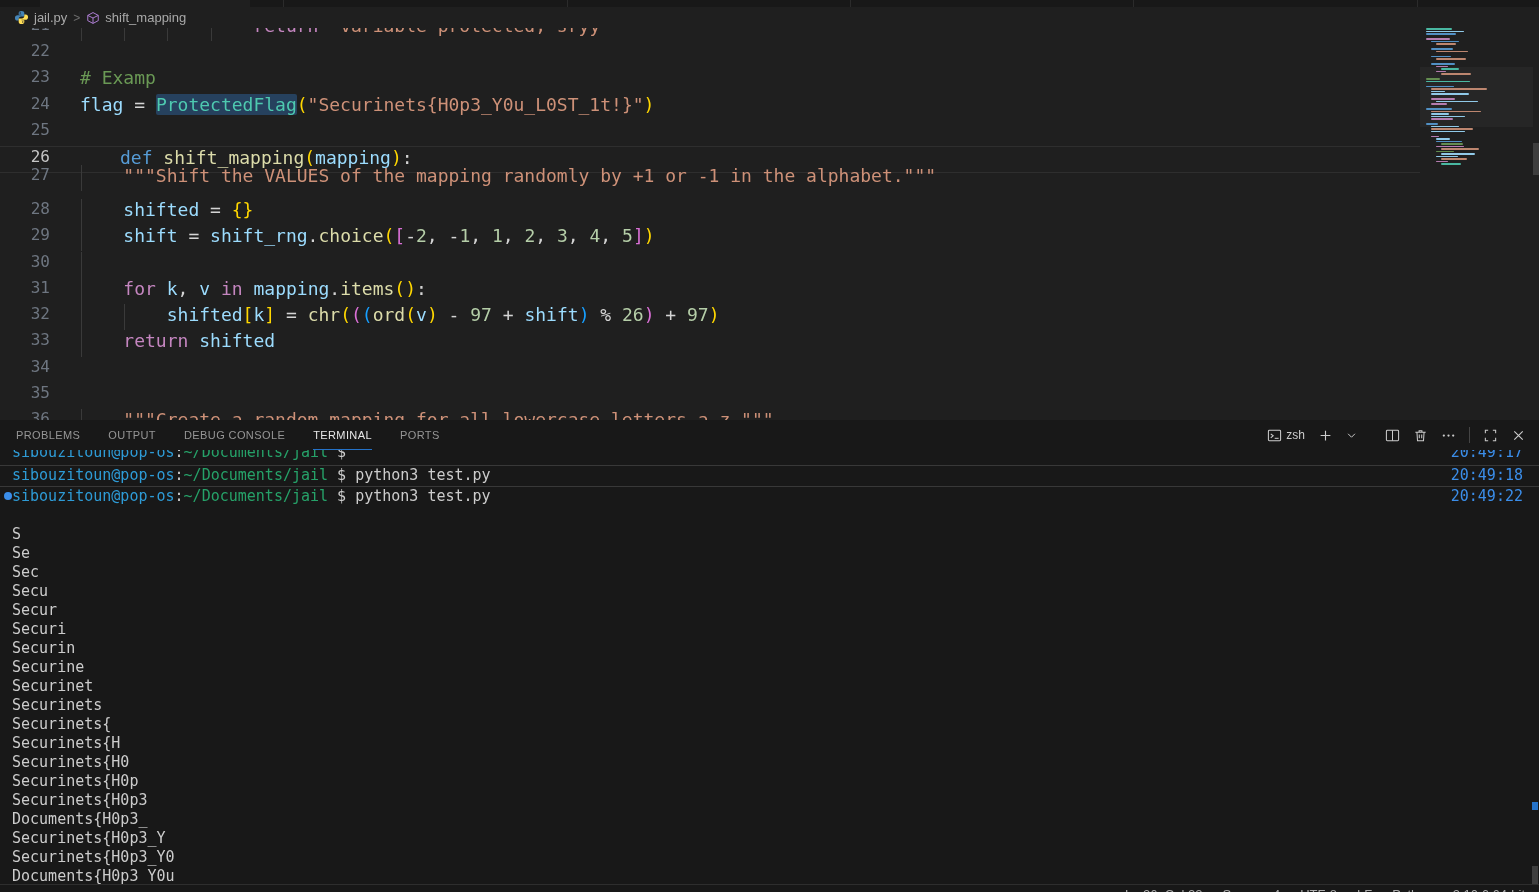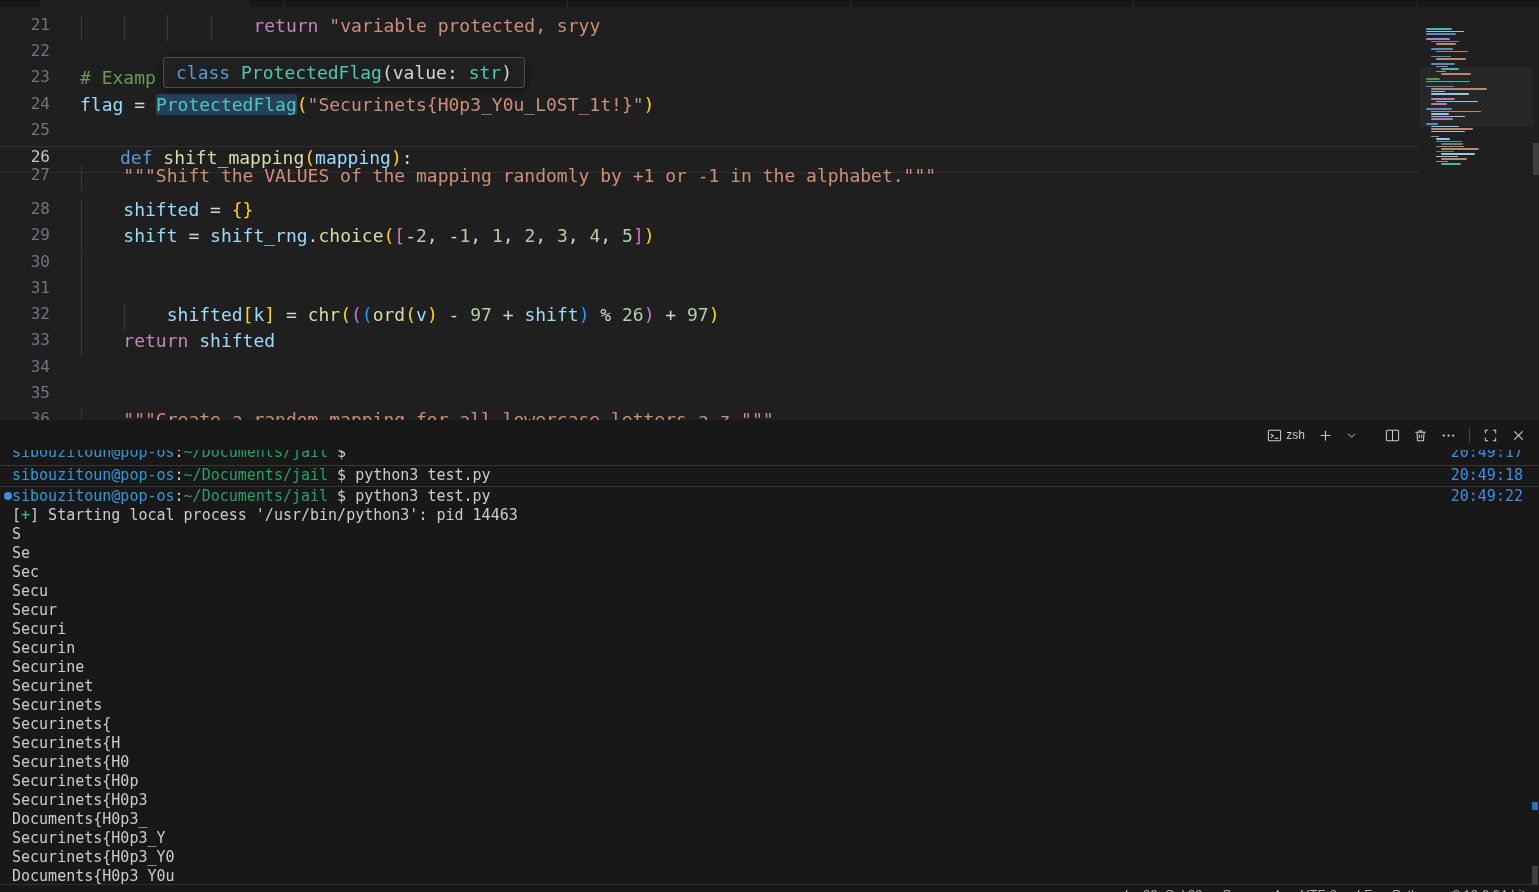--- a/index.html
+++ b/index.html
@@ -90,20 +90,41 @@
 
   <div id="tabstrip">
     <div class="active-tab-sliver"></div>
   <div class="tab-sep" style="left: 283px;"></div>
       <div class="tab-sep" style="left: 567px;"></div>
       <div class="tab-sep" style="left: 850px;"></div>
       <div class="tab-sep" style="left: 1133px;"></div>
       <div class="tab-sep" style="left: 1417px;"></div>
     </div>
 
+  <div id="breadcrumb">
+    <span class="crumb">
+      <span>
+        <svg width="15" height="15" viewBox="0 0 16 16">
+          <path fill="#4584b6" d="M8 1C6 1 5 1.9 5 3.2V5h3v.6H3.8C2.2 5.6 1 6.6 1 8.4c0 1.7 1 2.9 2.6 2.9H5V9.6C5 8.2 6.2 7 7.6 7H11V3.2C11 1.9 10 1 8 1zM6.6 2.5a.7.7 0 1 1 0 1.4.7.7 0 0 1 0-1.4z"></path>
+          <path fill="#ffde57" d="M8 15c2 0 3-.9 3-2.2V11H8v-.6h4.2c1.6 0 2.8-1 2.8-2.8 0-1.7-1-2.9-2.6-2.9H11v1.7C11 7.8 9.8 9 8.4 9H5v3.8C5 14.1 6 15 8 15zm1.4-1.5a.7.7 0 1 1 0-1.4.7.7 0 0 1 0 1.4z"></path>
+        </svg>
+      </span>
+      <span>jail.py</span>
+    </span>
+    <span class="sep">&gt;</span>
+    <span class="crumb">
+      <span>
+        <svg width="14" height="14" viewBox="0 0 16 16" fill="none" stroke="#B180D7" stroke-width="1.1">
+          <path d="M8 1.8 14 5v6L8 14.2 2 11V5z"></path>
+            <path d="M2 5l6 3 6-3M8 8v6"></path>
+        </svg>
+      </span>
+      <span>shift_mapping</span>
+    </span>
+  </div>
 
   <div id="editor">
     <div id="editor-lines">
         <div class="ed-row" style="top: 14.8px;">
           <div class="ed-num">21</div>
           <div class="ed-guide" style="left: 80.5px;"></div>
           <div class="ed-guide" style="left: 123.86px;"></div>
           <div class="ed-guide" style="left: 167.22px;"></div>
           <div class="ed-guide" style="left: 210.58px;"></div>
           <div class="ed-code" style="left: 253.44px;"><span class="kw">return </span><span class="str">"variable protected, sryy</span></div>
@@ -141,20 +162,21 @@
           <div class="ed-guide" style="left: 80.5px;"></div>
           <div class="ed-code" style="left: 123.36px;"><span class="var">shift</span><span class="p"> = </span><span class="var">shift_rng</span><span class="p">.</span><span class="fn">choice</span><span class="b1">(</span><span class="b2">[</span><span class="p">-</span><span class="num">2</span><span class="p">, -</span><span class="num">1</span><span class="p">, </span><span class="num">1</span><span class="p">, </span><span class="num">2</span><span class="p">, </span><span class="num">3</span><span class="p">, </span><span class="num">4</span><span class="p">, </span><span class="num">5</span><span class="b2">]</span><span class="b1">)</span></div>
         </div>
         <div class="ed-row" style="top: 251.5px; padding-left: 15px;">
           <div class="ed-num">30</div>
           <div class="ed-guide" style="left: 80.5px;"></div>
         </div>
         <div class="ed-row" style="top: 277.8px;">
           <div class="ed-num">31</div>
           <div class="ed-guide" style="left: 80.5px;"></div>
+          <div class="ed-code" style="left: 123.36px;"><span class="kw">for </span><span class="var">k</span><span class="p">, </span><span class="var">v</span><span class="kw"> in </span><span class="var">mapping</span><span class="p">.</span><span class="fn">items</span><span class="b1">()</span><span class="p">:</span></div>
         </div>
         <div class="ed-row" style="top: 304.1px;">
           <div class="ed-num">32</div>
           <div class="ed-guide" style="left: 80.5px;"></div>
           <div class="ed-guide" style="left: 123.86px;"></div>
           <div class="ed-code" style="left: 166.72px;"><span class="var">shifted</span><span class="b1">[</span><span class="var">k</span><span class="b1">]</span><span class="p"> = </span><span class="fn">chr</span><span class="b1">(</span><span class="b2">(</span><span class="b3">(</span><span class="fn">ord</span><span class="b1">(</span><span class="var">v</span><span class="b1">)</span><span class="p"> - </span><span class="num">97</span><span class="p"> + </span><span class="var">shift</span><span class="b3">)</span><span class="p"> % </span><span class="num">26</span><span class="b2">)</span><span class="p"> + </span><span class="num">97</span><span class="b1">)</span></div>
         </div>
         <div class="ed-row" style="top: 330.4px;">
           <div class="ed-num">33</div>
           <div class="ed-guide" style="left: 80.5px;"></div>
@@ -216,34 +238,32 @@
         <div class="mm-row mm-c" style="top: 143.5px; left: 16px; width: 18px;"></div>
         <div class="mm-row mm-v" style="top: 146px; left: 21px; width: 34px;"></div>
         <div class="mm-row mm-v" style="top: 148.5px; left: 16px; width: 22px;"></div>
         <div class="mm-row mm-o" style="top: 151px; left: 21px; width: 26px;"></div>
         <div class="mm-row mm-k" style="top: 153.5px; left: 16px; width: 12px;"></div>
         <div class="mm-row mm-t" style="top: 156px; left: 21px; width: 20px;"></div>
       </div>
     <div id="editor-scrollbar"></div>
   </div>
 
-  <div id="hover-tooltip"><span class="def">class </span><span class="type">ProtectedFlag</span><span class="p">(</span><span class="p">value</span><span class="p">: </span><span class="type">str</span><span class="p">)</span></div>
 
   <div id="panel">
     <div id="terminal">
         <div class="t-sep" style="top: 45px;"></div>
         <div class="t-sep" style="top: 66px;"></div>
         <div class="t-row" style="top: 23px;"><span class="t-user">sibouzitoun@pop-os</span><span class="t-plain">:</span><span class="t-path">~/Documents/jail</span><span class="t-plain"> $ </span><span class="t-plain"></span></div>
         <div class="t-time" style="top: 23px;">20:49:17</div>
         <div class="t-row" style="top: 46px;"><span class="t-user">sibouzitoun@pop-os</span><span class="t-plain">:</span><span class="t-path">~/Documents/jail</span><span class="t-plain"> $ </span><span class="t-plain">python3 test.py</span></div>
         <div class="t-time" style="top: 46px;">20:49:18</div>
         <div class="t-row" style="top: 67px;"><span class="t-user">sibouzitoun@pop-os</span><span class="t-plain">:</span><span class="t-path">~/Documents/jail</span><span class="t-plain"> $ </span><span class="t-plain">python3 test.py</span></div>
         <div class="t-time" style="top: 67px;">20:49:22</div>
         <div id="t-dot" style="top: 72px;"></div>
-        <div class="t-row" style="top: 86px;"><span class="t-plain">[</span><span class="t-plus">+</span><span class="t-plain">] Starting local process '/usr/bin/python3': pid 14463</span></div>
         <div class="t-row" style="top: 105px;">S</div>
         <div class="t-row" style="top: 124px;">Se</div>
         <div class="t-row" style="top: 143px;">Sec</div>
         <div class="t-row" style="top: 162px;">Secu</div>
         <div class="t-row" style="top: 181px;">Secur</div>
         <div class="t-row" style="top: 200px;">Securi</div>
         <div class="t-row" style="top: 219px;">Securin</div>
         <div class="t-row" style="top: 238px;">Securine</div>
         <div class="t-row" style="top: 257px;">Securinet</div>
         <div class="t-row" style="top: 276px;">Securinets</div>
@@ -253,20 +273,27 @@
         <div class="t-row" style="top: 352px;">Securinets{H0p</div>
         <div class="t-row" style="top: 371px;">Securinets{H0p3</div>
         <div class="t-row" style="top: 390px;">Documents{H0p3_</div>
         <div class="t-row" style="top: 409px;">Securinets{H0p3_Y</div>
         <div class="t-row" style="top: 428px;">Securinets{H0p3_Y0</div>
         <div class="t-row" style="top: 447px;">Documents{H0p3_Y0u</div>
         <div id="term-scroll-mark" style="top: 382px;"></div>
         <div id="term-scroll-thumb" style="top: 446px;"></div>
       </div>
     <div id="panel-header">
+      <div id="panel-tabs">
+          <span class="panel-tab">PROBLEMS</span>
+          <span class="panel-tab">OUTPUT</span>
+          <span class="panel-tab">DEBUG CONSOLE</span>
+          <span class="panel-tab active">TERMINAL</span>
+          <span class="panel-tab">PORTS</span>
+        </div>
       <div id="panel-toolbar">
         <span class="tb-btn">
           <span>
             <svg width="15" height="15" viewBox="0 0 16 16" fill="none" stroke="#cccccc" stroke-width="1.1">
               <rect x="1.5" y="2.5" width="13" height="11" rx="1"></rect>
               <path d="M4 6.2 6.6 8.3 4 10.4"></path>
                 <path d="M8.2 11h4.2"></path>
             </svg>
           </span>
           <span class="tb-label">zsh</span>

